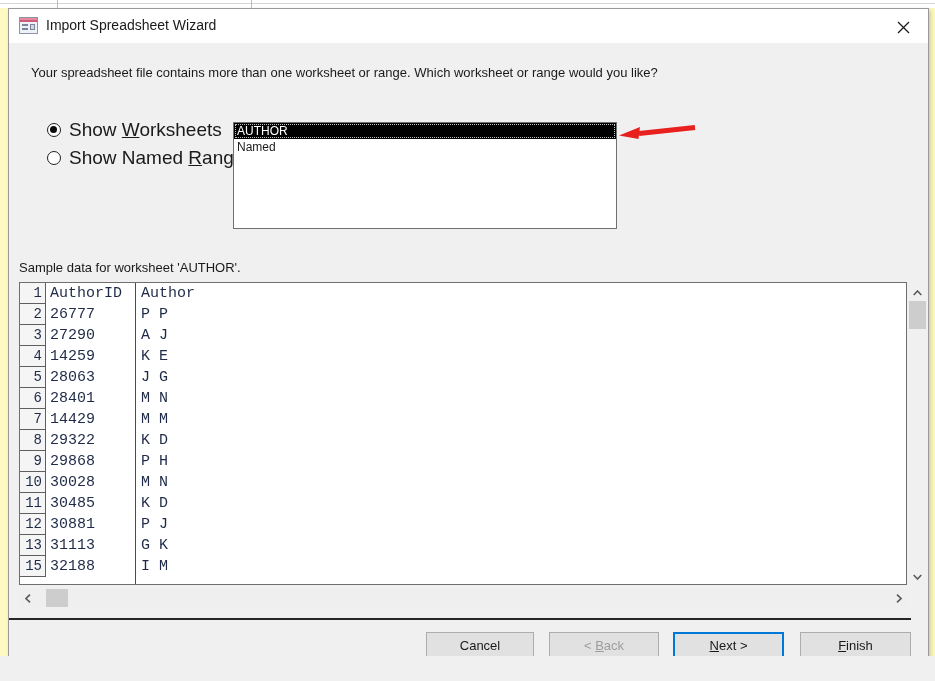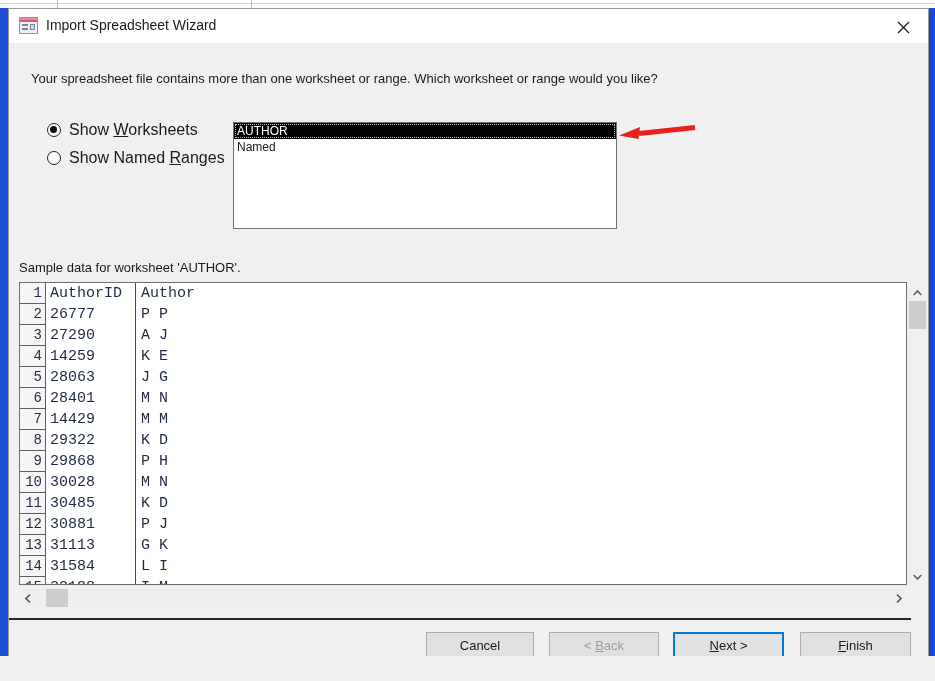--- a/index.html
+++ b/index.html
@@ -1,40 +1,40 @@
 <!DOCTYPE html>
 <html><head>
 <meta charset="utf-8">
 <style>
   * { margin:0; padding:0; box-sizing:border-box; }
   body { font-family:"Liberation Sans", sans-serif; background:#f0f0f0; }
-  .screen { position:relative; width:935px; height:656px; background:#1d4ed8; overflow:hidden; }
+  .screen { position:relative; width:935px; height:656px; background:#fef9c3; overflow:hidden; }
 
   
   .bg-strip { position:absolute; left:0; top:0; width:935px; height:8px; background:#ffffff; }
   .bg-strip .hline { position:absolute; left:0; top:3px; width:935px; height:1px; background:#d6d6d6; }
   .bg-strip .vline1 { position:absolute; left:57px; top:0; width:1px; height:8px; background:#bdbdbd; }
   .bg-strip .vline2 { position:absolute; left:251px; top:0; width:1px; height:8px; background:#bdbdbd; }
 
   .dialog { position:absolute; left:8px; top:8px; width:921px; height:675px;
             background:#f0f0f0; border:1px solid #999; box-shadow:2px 2px 4px rgba(0,0,0,.18); }
 
   .titlebar { position:absolute; left:0; top:0; right:0; height:34px; background:#ffffff; }
   .title-icon { position:absolute; left:10px; top:8px; width:19px; height:17px; }
   .title-text { position:absolute; left:37px; top:8px; font-size:14px; color:#1a1a1a; white-space:nowrap; }
   .close-btn { position:absolute; top:5px; left:880px; width:28px; height:26px; display:flex; align-items:center; justify-content:center; cursor:pointer; }
 
-  .instruction { position:absolute; left:22px; top:62px; font-size:13px; color:#1a1a1a; white-space:nowrap; }
+  .instruction { position:absolute; left:22px; top:56px; font-size:13px; color:#1a1a1a; white-space:nowrap; }
 
   .radio-row { position:absolute; left:38px; height:16px; display:flex; align-items:center; cursor:pointer; }
   .radio-row.r1 { top:113px; }
   .radio-row.r2 { top:141px; }
   .radio-circle { width:14px; height:14px; border:1.5px solid #1f1f1f; border-radius:50%; background:#fff; position:relative; flex:0 0 auto; }
   .radio-circle.sel::after { content:''; position:absolute; left:2px; top:2px; width:7px; height:7px; border-radius:50%; background:#0b0b0b; }
-  .radio-label { margin-left:8px; font-size:16px; color:#1a1a1a; white-space:nowrap; }
+  .radio-label { margin-left:8px; font-size:19px; color:#1a1a1a; white-space:nowrap; }
   .u { text-decoration:underline; }
 
   .listbox { position:absolute; left:224px; top:113px; width:384px; height:107px; background:#fff; border:1px solid #707070; overflow:hidden; }
   .list-item { height:16px; line-height:16px; font-size:12px; padding-left:3px; color:#1a1a1a; white-space:nowrap; cursor:default; }
   .list-item.sel { background:#000; color:#fff; outline:1px dotted #bdbdbd; outline-offset:-2px; }
 
   .red-arrow { position:absolute; left:606px; top:112px; width:86px; height:22px; }
 
   .sample-label { position:absolute; left:10px; top:251px; font-size:13px; color:#1a1a1a; white-space:nowrap; }
 
@@ -186,25 +186,20 @@
     <span class="rownum">12</span>
     <span class="cell1">30881</span>
     <span class="cell2">P J</span>
   </div>
           <div class="grid-row">
     <span class="rownum">13</span>
     <span class="cell1">31113</span>
     <span class="cell2">G K</span>
   </div>
           <div class="grid-row">
-    <span class="rownum">14</span>
-    <span class="cell1">31584</span>
-    <span class="cell2">L I</span>
-  </div>
-          <div class="grid-row">
     <span class="rownum">15</span>
     <span class="cell1">32188</span>
     <span class="cell2">I M</span>
   </div>
         </div>
     </div>
 
     <div class="vscroll">
       <div class="arrow up">
         <svg width="9" height="6" viewBox="0 0 9 6">

